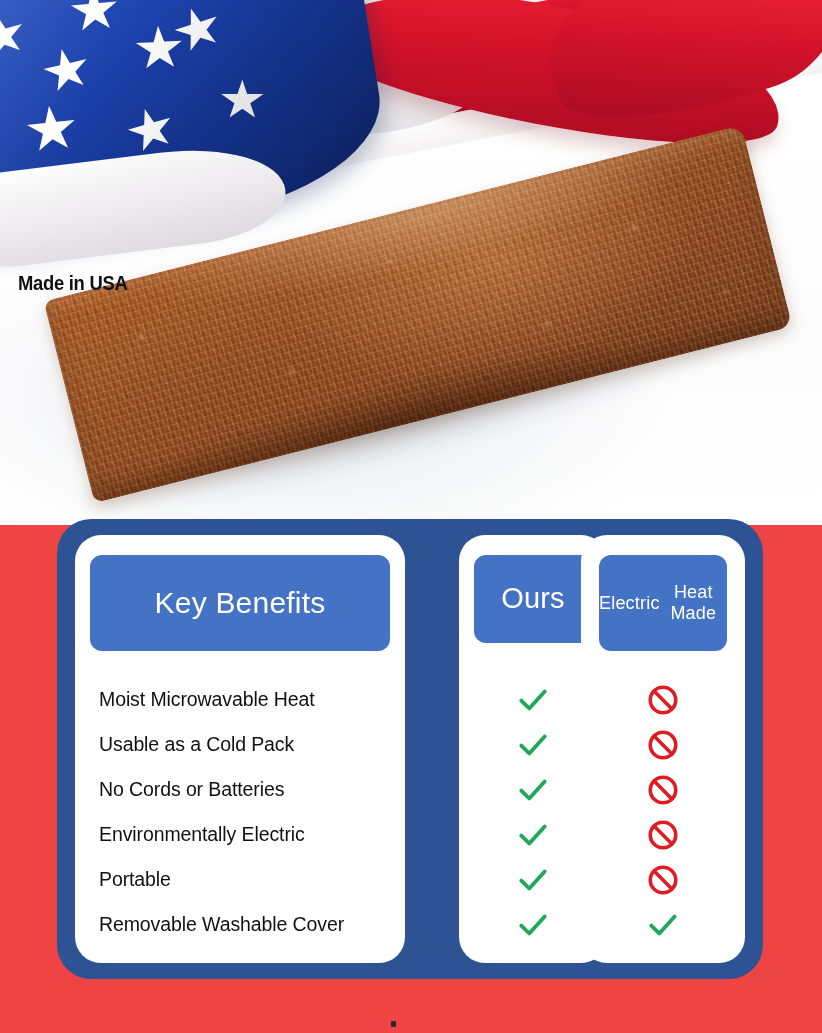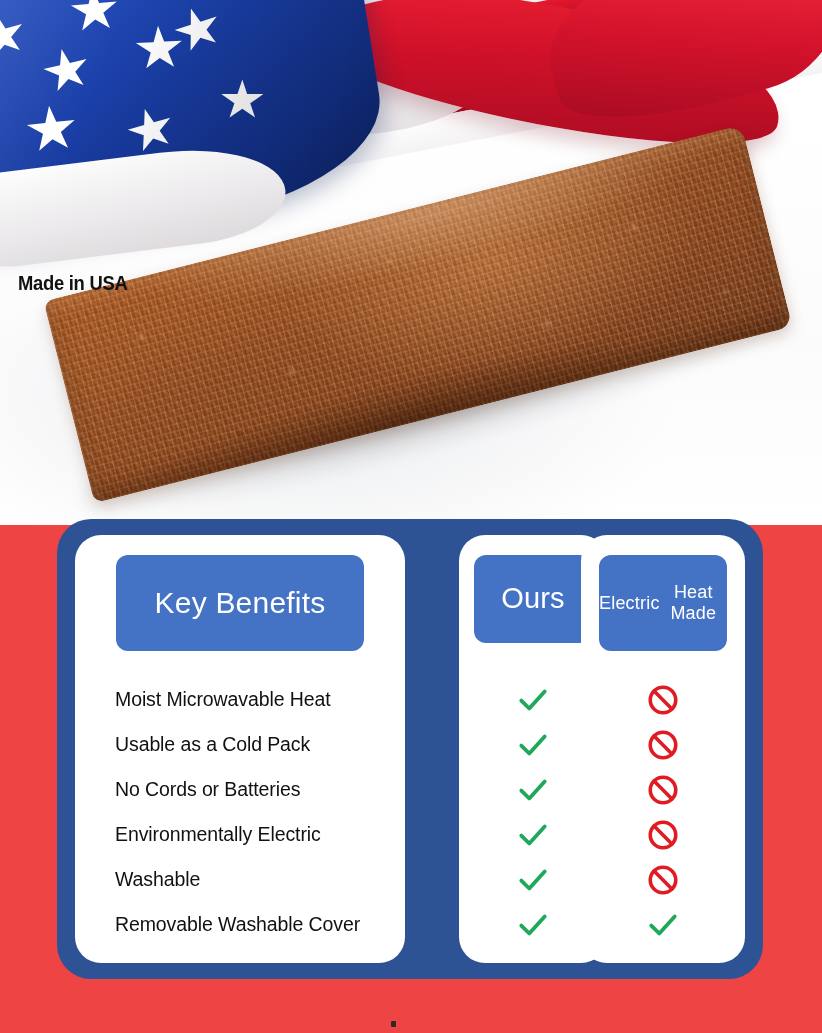--- a/index.html
+++ b/index.html
@@ -233,41 +233,41 @@
     color: #ffffff;
     display: flex;
     align-items: center;
     justify-content: center;
     text-align: center;
     font-weight: 400;
     line-height: 1.14;
     letter-spacing: 0.2px;
   }
   .card.benefits .col-head {
-    top: 20px; width: 248px; height: 96px; font-size: 30px;
+    top: 20px; width: 300px; height: 96px; font-size: 30px;
   }
   .card.ours .col-head {
     top: 20px; width: 118px; height: 88px; font-size: 29px;
   }
   .card.electric .col-head {
     top: 20px; width: 128px; height: 96px; font-size: 18px;
   }
 
   
   .rows {
     position: absolute;
     left: 0; top: 142px;
     width: 100%;
   }
   .row {
     height: 45px;
     display: flex;
     align-items: center;
   }
-  .card.benefits .row { padding-left: 40px; }
+  .card.benefits .row { padding-left: 24px; }
   .card.ours .row,
   .card.electric .row { justify-content: center; }
 
   .benefit-label {
     font-size: 19.5px;
     color: #111111;
     letter-spacing: -0.1px;
     white-space: nowrap;
   }
 
@@ -343,21 +343,21 @@
         <div class="row">
           <span class="benefit-label">Usable as a Cold Pack</span>
         </div>
         <div class="row">
           <span class="benefit-label">No Cords or Batteries</span>
         </div>
         <div class="row">
           <span class="benefit-label">Environmentally Electric</span>
         </div>
         <div class="row">
-          <span class="benefit-label">Washable</span>
+          <span class="benefit-label">Portable</span>
         </div>
         <div class="row">
           <span class="benefit-label">Removable Washable Cover</span>
         </div>
       </div>
     </div>
 
     <div class="card ours">
       <div class="col-head">Ours</div>
       <div class="rows">

